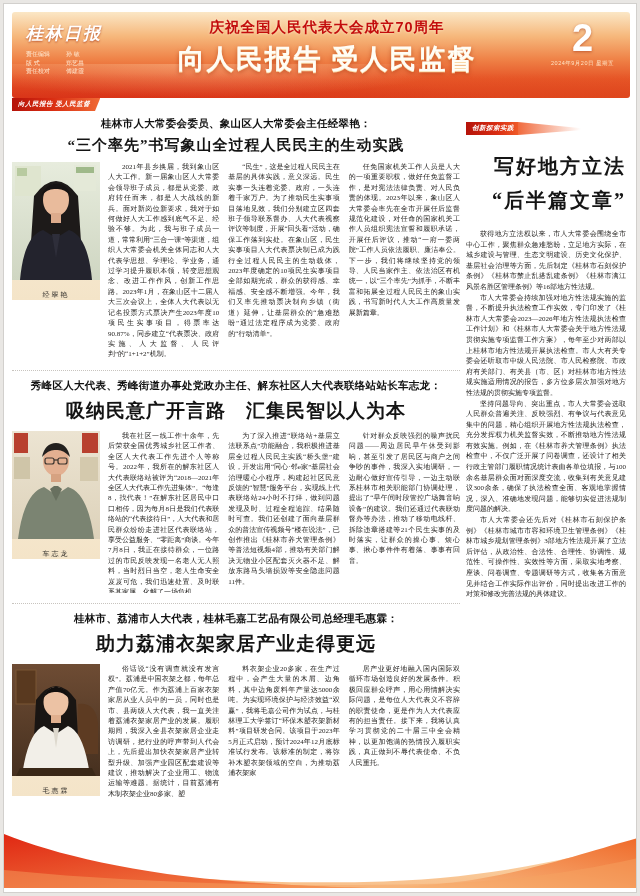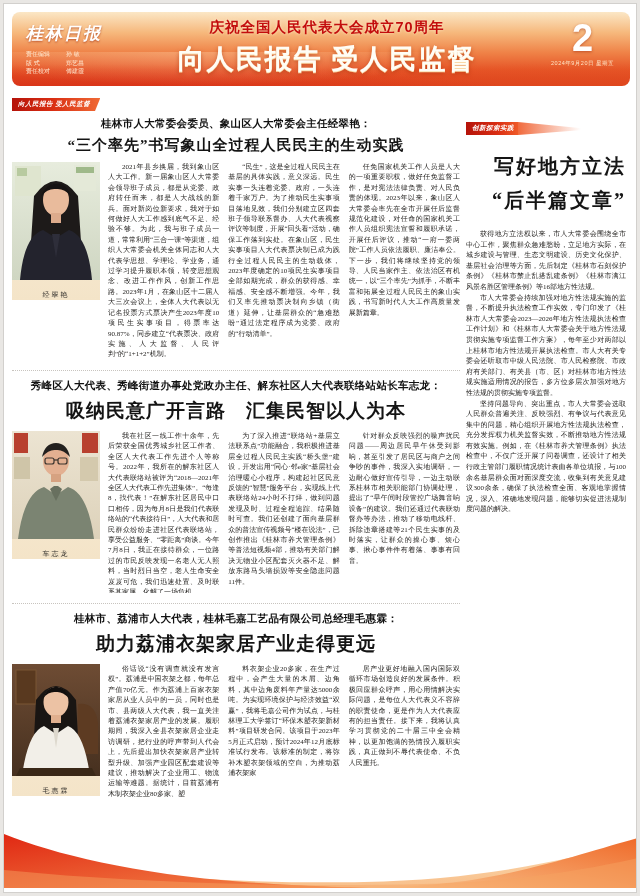--- a/index.html
+++ b/index.html
@@ -5,22 +5,22 @@
   * { margin:0; padding:0; box-sizing:border-box; }
   html,body { width:640px; height:896px; }
   body { background:#e9e7e4; font-family:"Liberation Sans", sans-serif; }
   .page {
     position:absolute; left:3px; top:3px; width:634px; height:890px;
     background:#ffffff; border:1px solid #d2d0cd; overflow:hidden;
   }
 
   
   .banner {
-    position:absolute; left:8px; top:8px; width:618px; height:74px;
-    border-radius:8px; overflow:hidden;
+    position:absolute; left:8px; top:8px; width:618px; height:86px;
+    border-radius:3px; overflow:hidden;
     background:
       radial-gradient(130% 90% at 15% 120%, rgba(214,45,20,.85) 0%, rgba(214,45,20,0) 55%),
       radial-gradient(140% 100% at 90% 130%, rgba(226,84,30,.9) 0%, rgba(226,84,30,0) 60%),
       linear-gradient(180deg, #fbe7c6 0%, #f6b87c 28%, #ef8247 55%, #e65527 78%, #dc3c1d 100%);
     padding-left: 12px;
   }
   .banner-ridge {
     position:absolute; left:0; right:0; bottom:0; height:34px;
     background: radial-gradient(60% 140% at 30% 0%, rgba(255,220,180,.35), rgba(255,220,180,0) 70%);
     pointer-events:none;
@@ -269,20 +269,21 @@
     <aside class="right-col">
       <div class="ribbon-tail">创新探索实践</div>
       <h2 class="news-headline">
         <span>写好地方立法</span><br>
         <span>“后半篇文章”</span>
       </h2>
       <div class="news-body">
         <p>获得地方立法权以来，市人大常委会围绕全市中心工作，聚焦群众急难愁盼，立足地方实际，在城乡建设与管理、生态文明建设、历史文化保护、基层社会治理等方面，先后制定《桂林市石刻保护条例》《桂林市禁止乱搭乱建条例》《桂林市漓江风景名胜区管理条例》等16部地方性法规。</p>
         <p>市人大常委会持续加强对地方性法规实施的监督，不断提升执法检查工作实效，专门印发了《桂林市人大常委会2023—2026年地方性法规执法检查工作计划》和《桂林市人大常委会关于地方性法规贯彻实施专项监督工作方案》，每年至少对两部以上桂林市地方性法规开展执法检查。市人大有关专委会还听取市中级人民法院、市人民检察院、市政府有关部门、有关县（市、区）对桂林市地方性法规实施适用情况的报告，多方位多层次加强对地方性法规的贯彻实施专项监督。</p>
         <p>坚持问题导向、突出重点，市人大常委会选取人民群众普遍关注、反映强烈、有争议与代表意见集中的问题，精心组织开展地方性法规执法检查，充分发挥权力机关监督实效，不断推动地方性法规有效实施。例如，在《桂林市养犬管理条例》执法检查中，不仅广泛开展了问卷调查，还设计了相关行政主管部门履职情况统计表由各单位填报，与100余名基层群众面对面深度交流，收集到有关意见建议300余条，确保了执法检查全面、客观地掌握情况，深入、准确地发现问题，能够切实促进法规制度问题的解决。</p>
+        <p>市人大常委会还先后对《桂林市石刻保护条例》《桂林市城市市容和环境卫生管理条例》《桂林市城乡规划管理条例》3部地方性法规开展了立法后评估，从政治性、合法性、合理性、协调性、规范性、可操作性、实效性等方面，采取实地考察、座谈、问卷调查、专题调研等方式，收集各方面意见并结合工作实际作出评价，同时提出改进工作的对策和修改完善法规的具体建议。</p>
       </div>
     </aside>
   </main>
 
   <svg class="footer-wave" viewBox="0 0 634 64" preserveAspectRatio="none">
     <defs>
       <linearGradient id="wred" x1="0" y1="0" x2="1" y2="1">
         <stop offset="0" stop-color="#e02813"></stop>
           <stop offset="1" stop-color="#f58a4a"></stop>
       </linearGradient>

